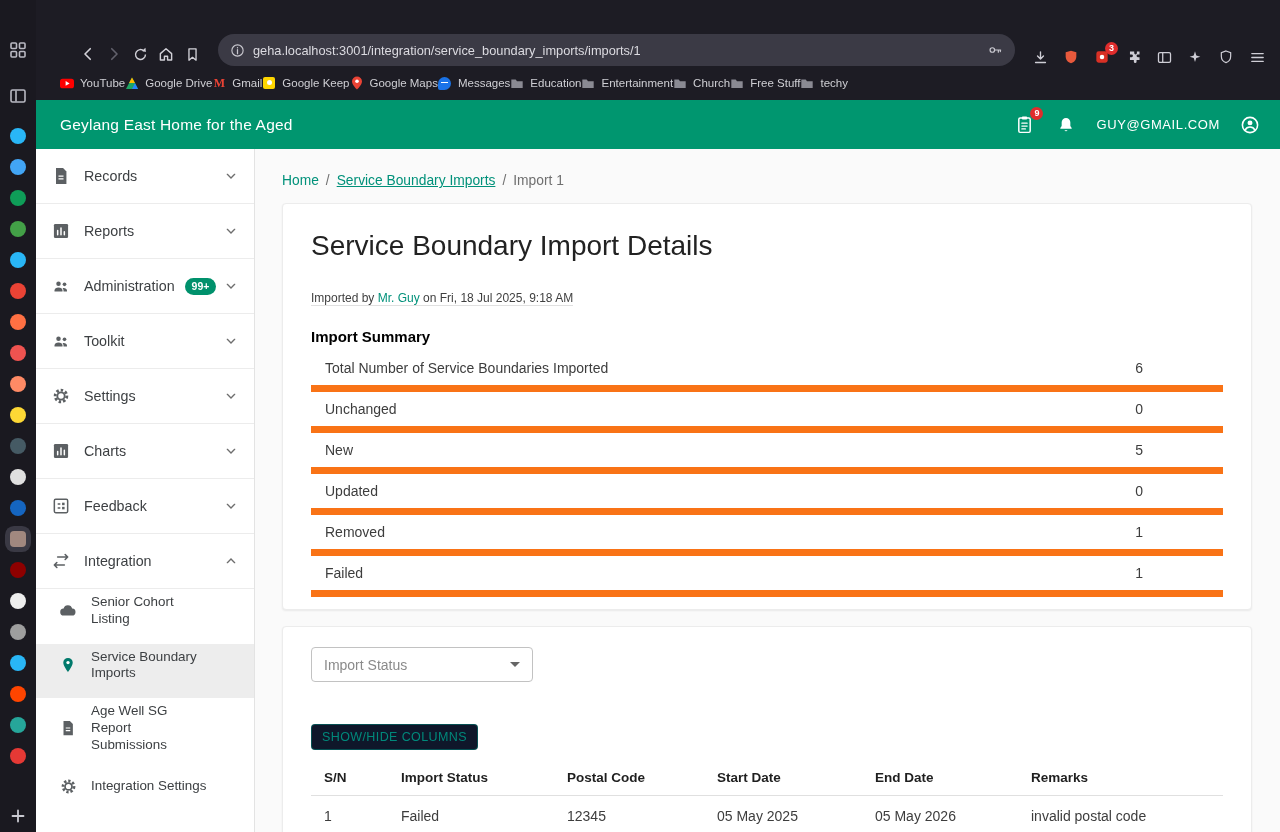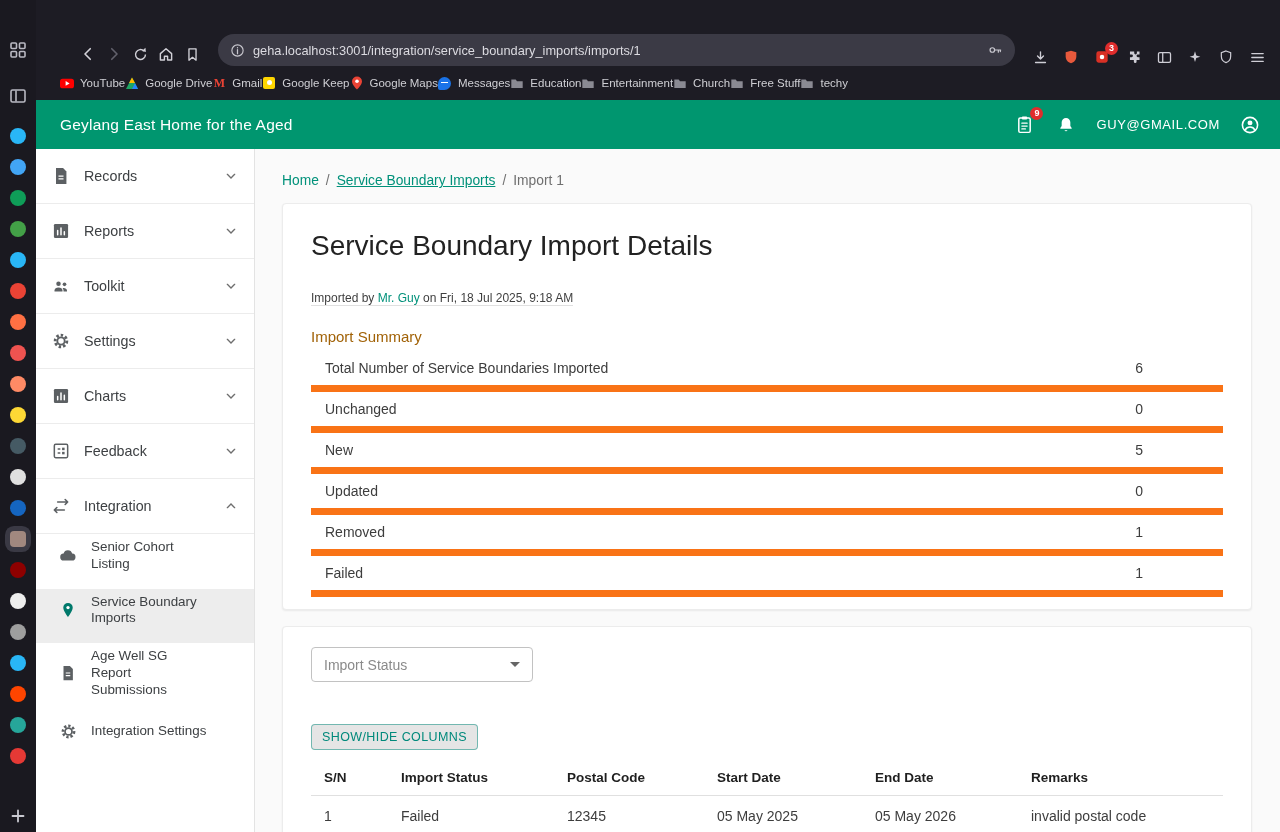--- a/index.html
+++ b/index.html
@@ -71,32 +71,32 @@
   .breadcrumb { font-size:13.8px; color:#6f6f6f; margin-bottom:15px; display:flex; gap:7px; align-items:center; }
   .breadcrumb a { color:#00917a; text-decoration:none; cursor:pointer; }
   .breadcrumb a.u { text-decoration:underline; }
   .card { background:#fff; border:1px solid #ececec; border-radius:4px;
           box-shadow:0 1px 2px rgba(0,0,0,.07); width:970px; }
   .card1 { padding:24px 28px 12px; }
   .card1 h1 { font-size:28px; font-weight:400; color:#222; line-height:36px; margin-bottom:24px; }
   .imported { font-size:12px; color:#3f3f3f; display:inline-block; border-bottom:1px solid #e0e0e0;
               margin-bottom:22px; }
   .imported a { color:#00917a; text-decoration:none; cursor:pointer; }
-  .card1 h2 { font-size:15px; font-weight:normal; color:#a16207; margin-bottom:6px; }
+  .card1 h2 { font-size:15px; font-weight:bold; color:#000000; margin-bottom:6px; }
   table.summary { width:100%; border-collapse:collapse; }
   table.summary td { border-bottom:7px solid #f97316; font-size:14px; color:#3d3d3d; padding:9px 0 9px 14px; }
   table.summary td.sv { text-align:right; padding-right:80px; width:150px; }
 
   .card2 { margin-top:16px; padding:20px 28px 40px; }
   .select { width:222px; height:35px; border:1px solid #c2c2c2; border-radius:4px; display:flex;
             align-items:center; padding:0 12px; cursor:pointer; }
   .select span { font-size:14px; color:#8a8a8a; }
   .caret { margin-left:auto; width:0; height:0; border-left:5px solid transparent; border-right:5px solid transparent;
            border-top:5.5px solid #666; }
-  .cols-btn { margin-top:42px; display:inline-block; background:#e5e5e5; border:1px solid rgba(0,137,123,.5);
+  .cols-btn { margin-top:42px; display:inline-block; background:#0f172a; border:1px solid rgba(0,137,123,.5);
               color:#00897b; font-size:12.5px; font-weight:500; letter-spacing:.4px; padding:5px 10px;
               border-radius:4px; cursor:pointer; font-family:"Liberation Sans", sans-serif; }
   table.grid { width:100%; border-collapse:collapse; margin-top:10px; }
   table.grid th { text-align:left; font-size:13.5px; font-weight:bold; color:#1f1f1f;
                   padding:10px 6px 10px 13px; border-bottom:1px solid #e0e0e0; }
   table.grid td { font-size:14px; color:#3d3d3d; padding:12px 6px 12px 13px; border-bottom:1px solid #e6e6e6; }
 
   svg { display:block; }
 </style>
 </head>
@@ -390,20 +390,37 @@
     </div>
     <div class="sitem">
       <span class="sicon">
           <svg width="20" height="20" viewBox="0 0 24 24" fill="#5c6063">
             <circle cx="9" cy="9.3" r="2.7"></circle>
             <circle cx="16.2" cy="10" r="2.2"></circle>
             <path d="M4.2 17.5c0-2.3 2.1-3.8 4.8-3.8s4.8 1.5 4.8 3.8v1h-9.6z"></path>
             <path d="M15 18.5v-1c0-1.1-.4-2.1-1.1-2.8.4-.1.9-.2 1.3-.2 2.2 0 4 1.2 4 3v1z"></path>
           </svg>
         </span>
+      <span class="slabel">Administration</span>
+      <span class="badge-teal">99+</span>
+      <span class="chev">
+          <svg width="16" height="16" viewBox="0 0 24 24">
+            <path d="M6.5 9.5 12 15l5.5-5.5" fill="none" stroke="currentColor" stroke-width="2" stroke-linecap="round"></path>
+          </svg>
+        </span>
+    </div>
+    <div class="sitem">
+      <span class="sicon">
+          <svg width="20" height="20" viewBox="0 0 24 24" fill="#5c6063">
+            <circle cx="9" cy="9.3" r="2.7"></circle>
+            <circle cx="16.2" cy="10" r="2.2"></circle>
+            <path d="M4.2 17.5c0-2.3 2.1-3.8 4.8-3.8s4.8 1.5 4.8 3.8v1h-9.6z"></path>
+            <path d="M15 18.5v-1c0-1.1-.4-2.1-1.1-2.8.4-.1.9-.2 1.3-.2 2.2 0 4 1.2 4 3v1z"></path>
+          </svg>
+        </span>
       <span class="slabel">Toolkit</span>
       <span class="chev">
           <svg width="16" height="16" viewBox="0 0 24 24">
             <path d="M6.5 9.5 12 15l5.5-5.5" fill="none" stroke="currentColor" stroke-width="2" stroke-linecap="round"></path>
           </svg>
         </span>
     </div>
     <div class="sitem">
       <span class="sicon">
           <svg width="20" height="20" viewBox="0 0 24 24">

